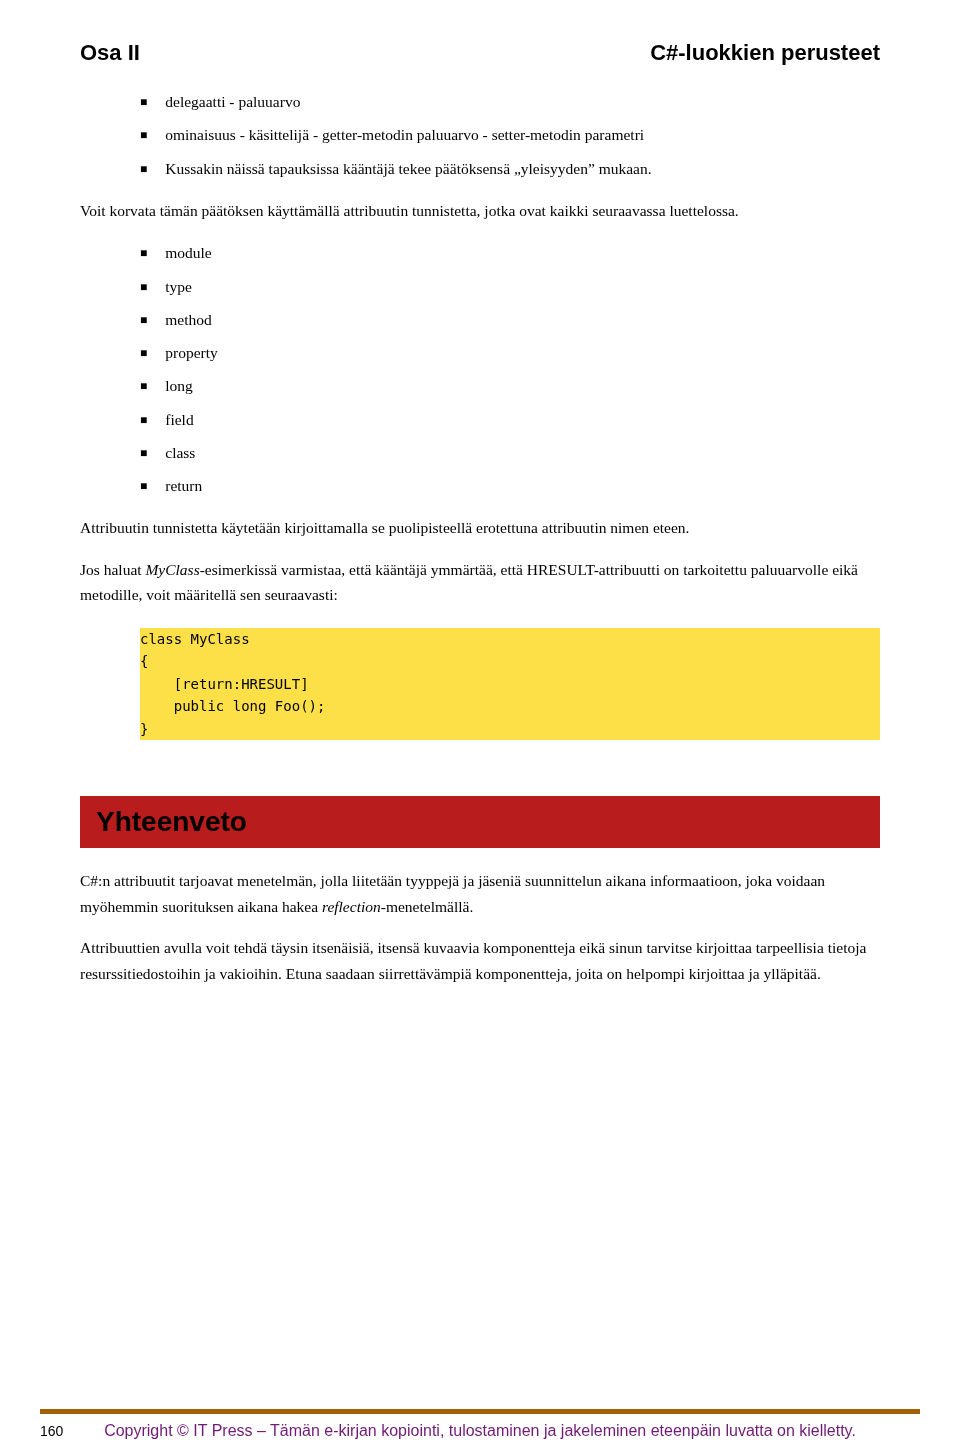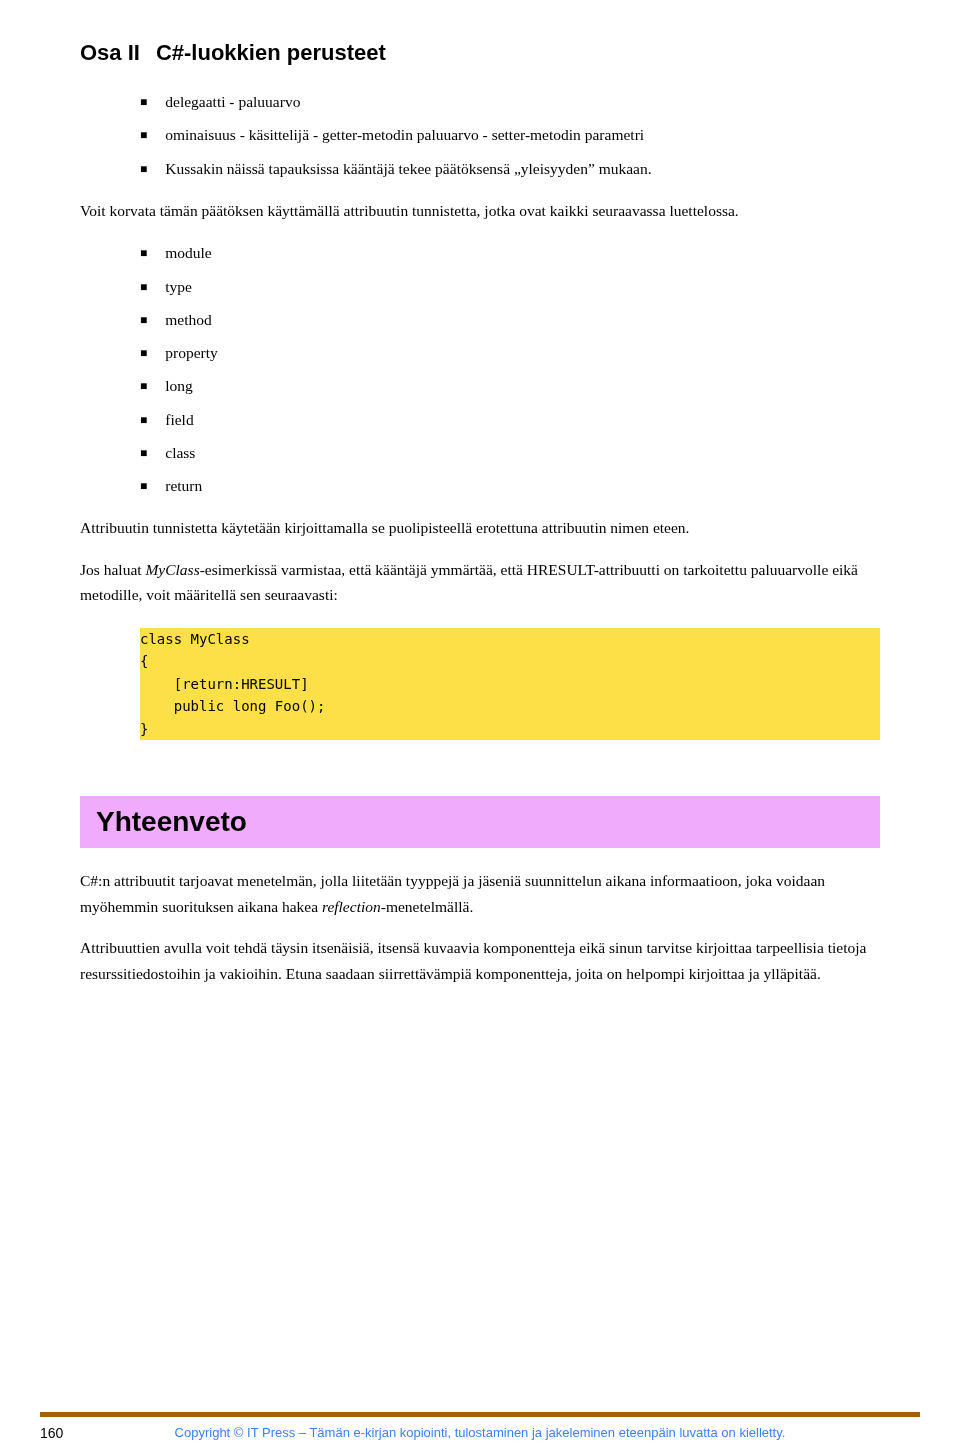--- a/index.html
+++ b/index.html
@@ -28,20 +28,21 @@
     }
 
     .chapter-title {
       font-size: 22px;
       font-weight: bold;
       font-family: Arial, sans-serif;
       margin-bottom: 20px;
       display: flex;
       align-items: baseline;
       gap: 16px;
+      justify-content: space-between;
     }
 
     .bullet-list {
       margin: 18px 0 18px 60px;
       list-style: none;
     }
 
     .bullet-list li {
       display: flex;
       align-items: baseline;
@@ -71,21 +72,21 @@
 
     .code-block {
       font-family: 'Courier New', Courier, monospace;
       font-size: 14px;
       line-height: 1.6;
       margin: 20px 0 20px 60px;
       background: #fde047;
     }
 
     .section-heading-box {
-      background: #f0abfc;
+      background: #b91c1c;
       padding: 10px 16px;
       margin: 36px 0 20px 0;
       display: inline-block;
       width: 100%;
     }
 
     .section-heading-box h2 {
       font-size: 28px;
       font-weight: bold;
       font-family: Arial, sans-serif;
@@ -116,23 +117,23 @@
     }
 
     .footer-page-num {
       position: absolute;
       left: 0;
       font-size: 14px;
       font-family: Arial, sans-serif;
     }
 
     .footer-copy-text {
-      font-size: 13px;
-      font-family: Arial, sans-serif;
-      color: #3b82f6;
+      font-size: 16px;
+      font-family: Arial, sans-serif;
+      color: #701a75;
     }
   </style>
 </head>
 <body>
 
 <div class="page-container">
 
   
   <div class="header-section">
     <div class="chapter-title">

